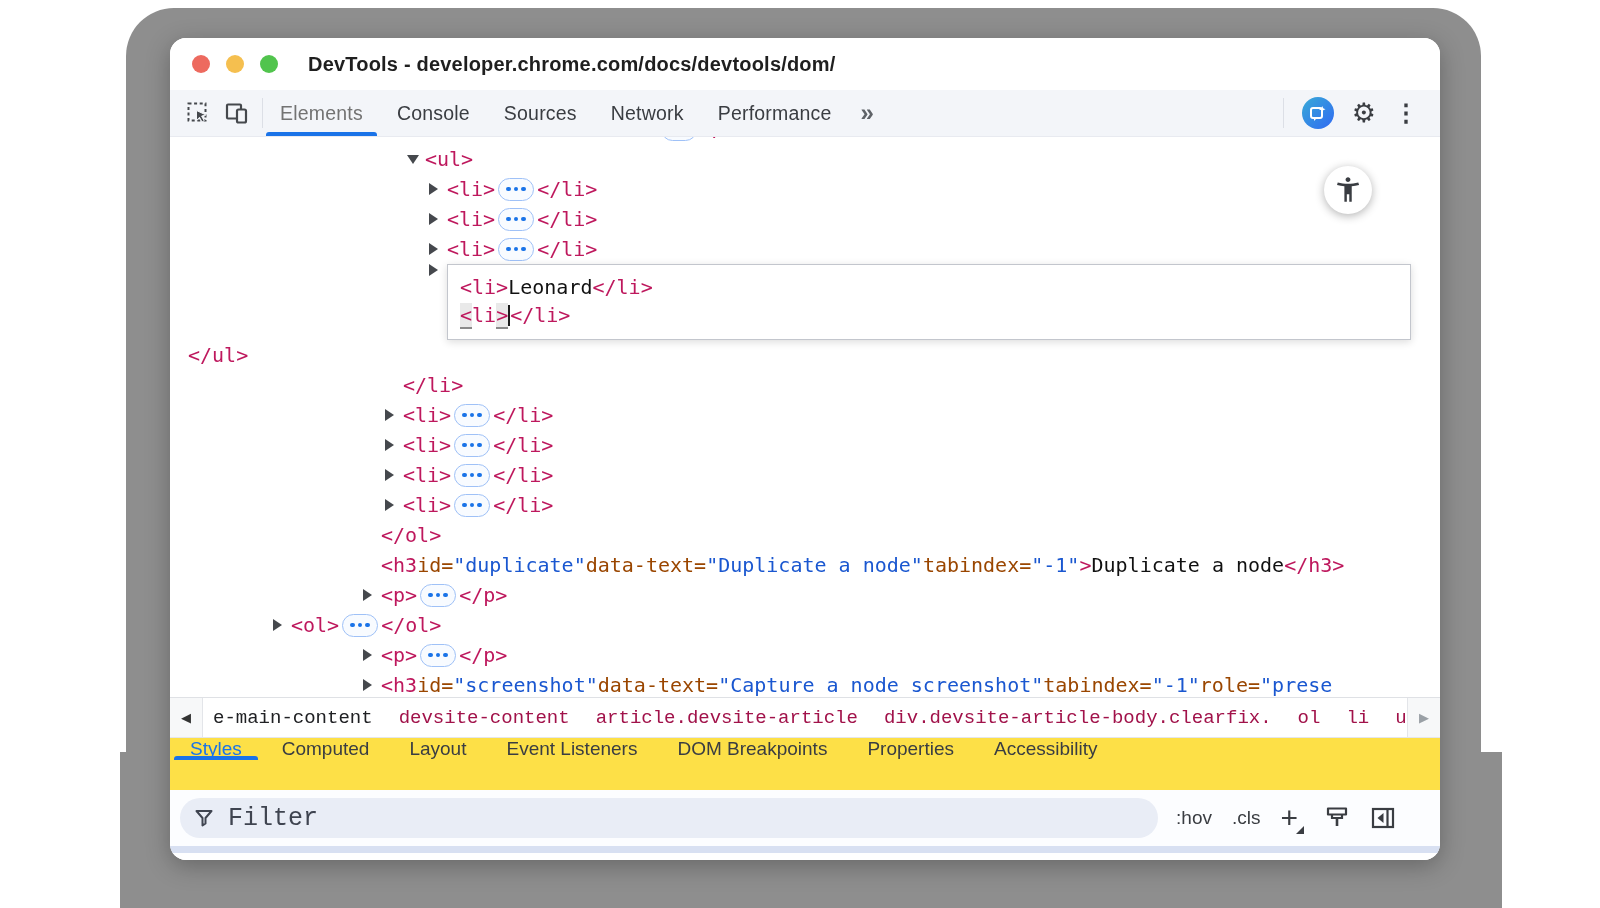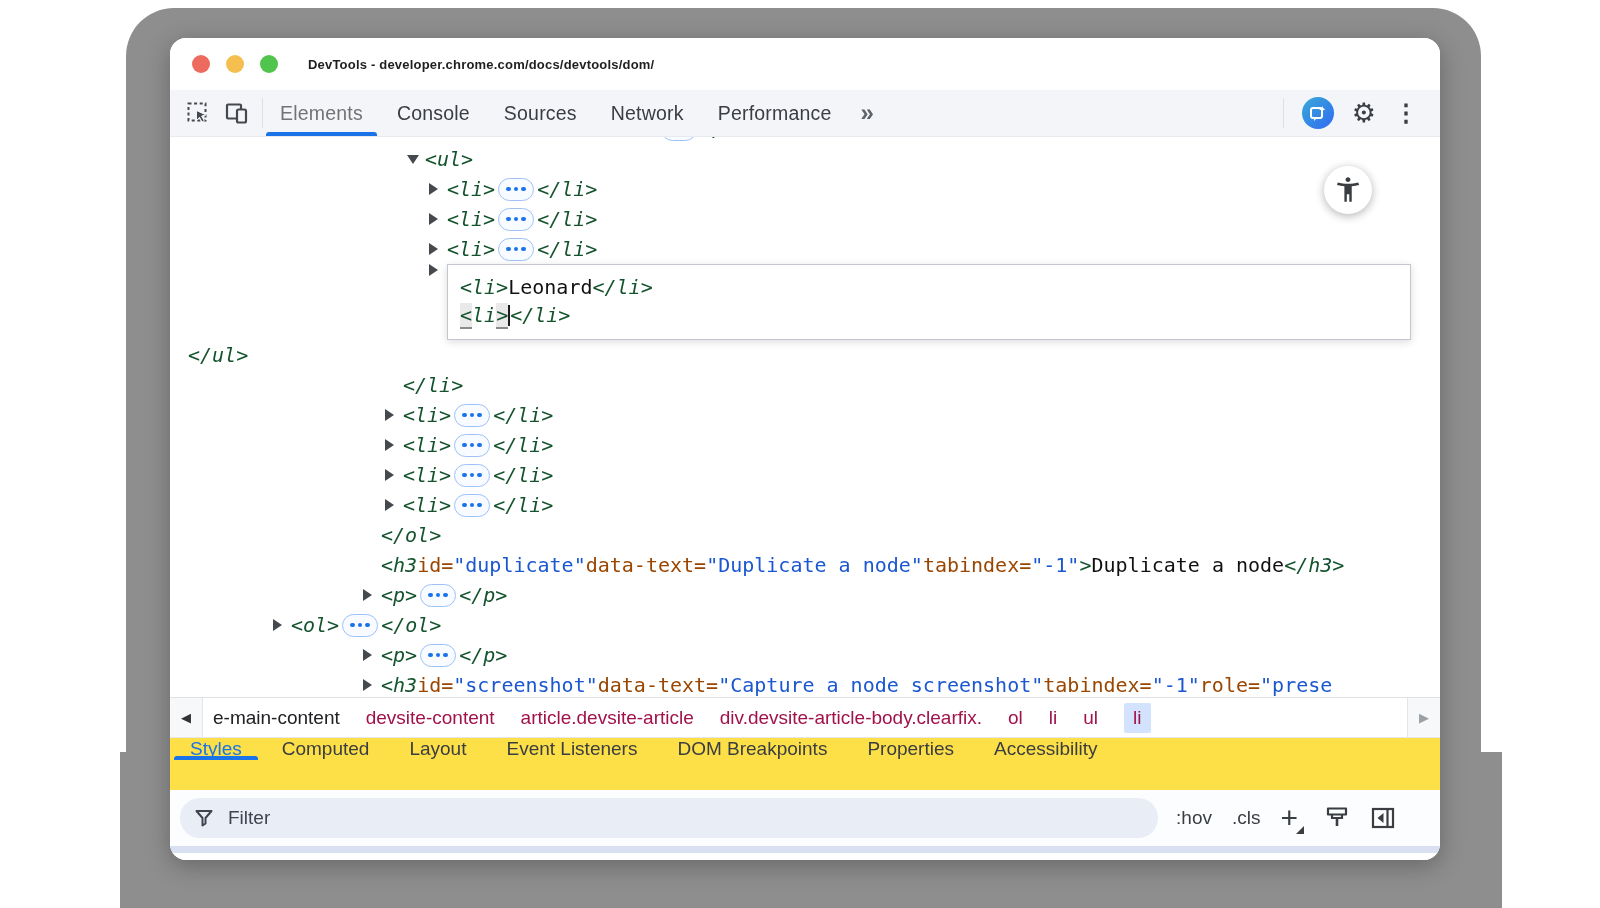--- a/index.html
+++ b/index.html
@@ -11,21 +11,21 @@
   .frame-bottom{position:absolute;left:120px;top:752px;width:1382px;height:156px;background:#8e8e8e;}
   
   .window{position:absolute;left:170px;top:38px;width:1270px;height:822px;background:#fff;
           border-radius:16px;overflow:hidden;display:flex;flex-direction:column;
           box-shadow:0 6px 24px rgba(0,0,0,.28);}
   
   .titlebar{height:52px;display:flex;align-items:center;background:#fff;flex:0 0 auto;}
   .lights{display:flex;gap:16px;margin-left:22px;}
   .light{width:18px;height:18px;border-radius:50%;}
   .light.r{background:#ed6a5f}.light.y{background:#f5bf4f}.light.g{background:#51c44d}
-  .win-title{font-weight:bold;font-size:13px;margin-left:30px;color:#1f1f1f;letter-spacing:.2px;}
+  .win-title{font-weight:bold;font-size:20px;margin-left:30px;color:#1f1f1f;letter-spacing:.2px;}
   
   .toolbar{height:47px;background:#f3f5f9;display:flex;align-items:stretch;flex:0 0 auto;
            border-bottom:1px solid #e8eaf0;box-sizing:border-box;}
   .tb-icons{display:flex;align-items:center;gap:14px;padding:0 12px 0 16px;}
   .tb-sep{width:1px;height:30px;background:#dcdfe6;align-self:center;}
   .tabs{display:flex;align-items:stretch;}
   .tab{position:relative;display:flex;align-items:center;padding:0 17px;font-size:19.5px;
        color:#3a3d42;cursor:default;letter-spacing:.2px;}
   .tab.active{color:#737373;}
   .tab.active::after{content:"";position:absolute;left:3px;right:3px;bottom:0;height:4px;
@@ -38,56 +38,56 @@
   .kebab{font-size:24px;color:#3a3d42;font-weight:bold;letter-spacing:0;line-height:1;}
   
   .dom-area{height:560px;flex:0 0 auto;background:#fff;overflow:hidden;position:relative;
             font-family:"DejaVu Sans Mono", monospace;font-size:20px;white-space:nowrap;}
   .dom-row{height:30px;line-height:30px;display:flex;align-items:center;}
   .dom-row.clipped{margin-top:-23px;}
   .arrow{width:18px;display:inline-flex;align-items:center;justify-content:flex-start;flex:0 0 18px;}
   .arrow i{display:block;width:0;height:0;}
   .arrow.right i{border-top:6px solid transparent;border-bottom:6px solid transparent;border-left:9px solid #45484d;}
   .arrow.down i{border-left:6px solid transparent;border-right:6px solid transparent;border-top:9px solid #45484d;}
-  .sg-tag{color:#14532d;font-style:italic;} .sg-attr{color:#9a4600;} .sg-val{color:#1a57d0;}
+  .sg-tag{color:#be185d;} .sg-attr{color:#9a4600;} .sg-val{color:#1a57d0;}
   .sg-text{color:#111;} .sg-plain{color:#1b1b1b;}
   .pill{display:inline-flex;align-items:center;justify-content:center;gap:3px;width:36px;height:23px;
         border:1.5px solid #9fc1f7;border-radius:12px;background:#f8fbff;vertical-align:middle;
         margin:0 3px;box-sizing:border-box;}
   .pill b{width:4.5px;height:4.5px;border-radius:50%;background:#1a73e8;}
   .dom-row.editrow{height:76px;align-items:flex-start;}
   .editbox{box-sizing:border-box;width:964px;height:76px;background:#fff;border:1px solid #c3c6cd;
            box-shadow:0 2px 8px rgba(0,0,0,.14);padding:8px 0 0 12px;}
   .editline{height:28px;line-height:28px;}
   .boxed{background:#e9e9e9;border-bottom:2px solid #8a8a8a;}
   .caret{display:inline-block;width:2px;height:21px;background:#1b1b1b;vertical-align:-4px;}
   
   .crumbbar{height:39px;flex:0 0 auto;background:#fff;border-top:1px solid #dfe1e5;display:flex;
             align-items:stretch;font-size:19px;position:relative;}
   .crumb-nav{width:32px;flex:0 0 32px;display:flex;align-items:center;justify-content:center;
              background:#f7f8f9;border-right:1px solid #e3e5e9;color:#333;font-size:13px;}
   .crumb-nav.fwd{border-right:none;border-left:1px solid #e3e5e9;color:#9aa0a6;}
   .crumbs{display:flex;align-items:center;gap:26px;padding:0 6px 0 10px;overflow:hidden;flex:1;}
-  .crumb{color:#a1124a;white-space:nowrap;}
+  .crumb{color:#a1124a;white-space:nowrap;font-family:Liberation Mono, monospace;}
   .crumb.plain{color:#202124;}
   .crumb.selected{background:#d3e3fd;padding:4px 9px;border-radius:2px;}
   
   .panelbar{height:53px;flex:0 0 auto;background:#fde047;border-top:1px solid #e4e6ec;
             display:flex;align-items:flex-start;box-sizing:border-box;}
   .ptab{position:relative;display:flex;align-items:center;padding:0 20px;font-size:19px;color:#3a3d42;}
   .ptab.active{color:#1a73e8;}
   .ptab.active::after{content:"";position:absolute;left:4px;right:4px;bottom:0;height:4px;
         background:#1a73e8;border-radius:3px 3px 0 0;}
   
   .filterrow{height:56px;flex:0 0 auto;background:#fcfdff;display:flex;align-items:center;
              padding:0 44px 0 10px;box-sizing:border-box;gap:0;}
   .filter-pill{flex:1;height:40px;border-radius:20px;background:#e9edf6;display:flex;align-items:center;
                padding:0 14px;gap:12px;max-width:952px;}
-  .filter-pill input{border:none;outline:none;background:transparent;font-size:19px;color:#3f4450;
-               font-family:Liberation Sans, sans-serif;width:100%;}
+  .filter-pill input{border:none;outline:none;background:transparent;font-size:25px;color:#3f4450;
+               font-family:Liberation Mono, monospace;width:100%;}
   .filter-pill input::placeholder{color:#3f4450;opacity:1;}
   .style-ctrls{display:flex;align-items:center;gap:20px;margin-left:18px;color:#3a3d42;font-size:19px;}
   .plus-wrap{position:relative;font-size:30px;line-height:1;color:#3a3d42;padding-right:6px;}
   .plus-corner{position:absolute;right:0;bottom:-1px;width:0;height:0;
                border-left:8px solid transparent;border-bottom:8px solid #3a3d42;}
   .bottom-strip{flex:1;background:linear-gradient(#d8e0f2 0 7px,#fff 7px);}
   
   .fab{position:absolute;left:1324px;top:166px;width:48px;height:48px;border-radius:50%;background:#fff;
        box-shadow:0 2px 10px rgba(0,0,0,.30);display:flex;align-items:center;justify-content:center;}
   svg{display:block;}

